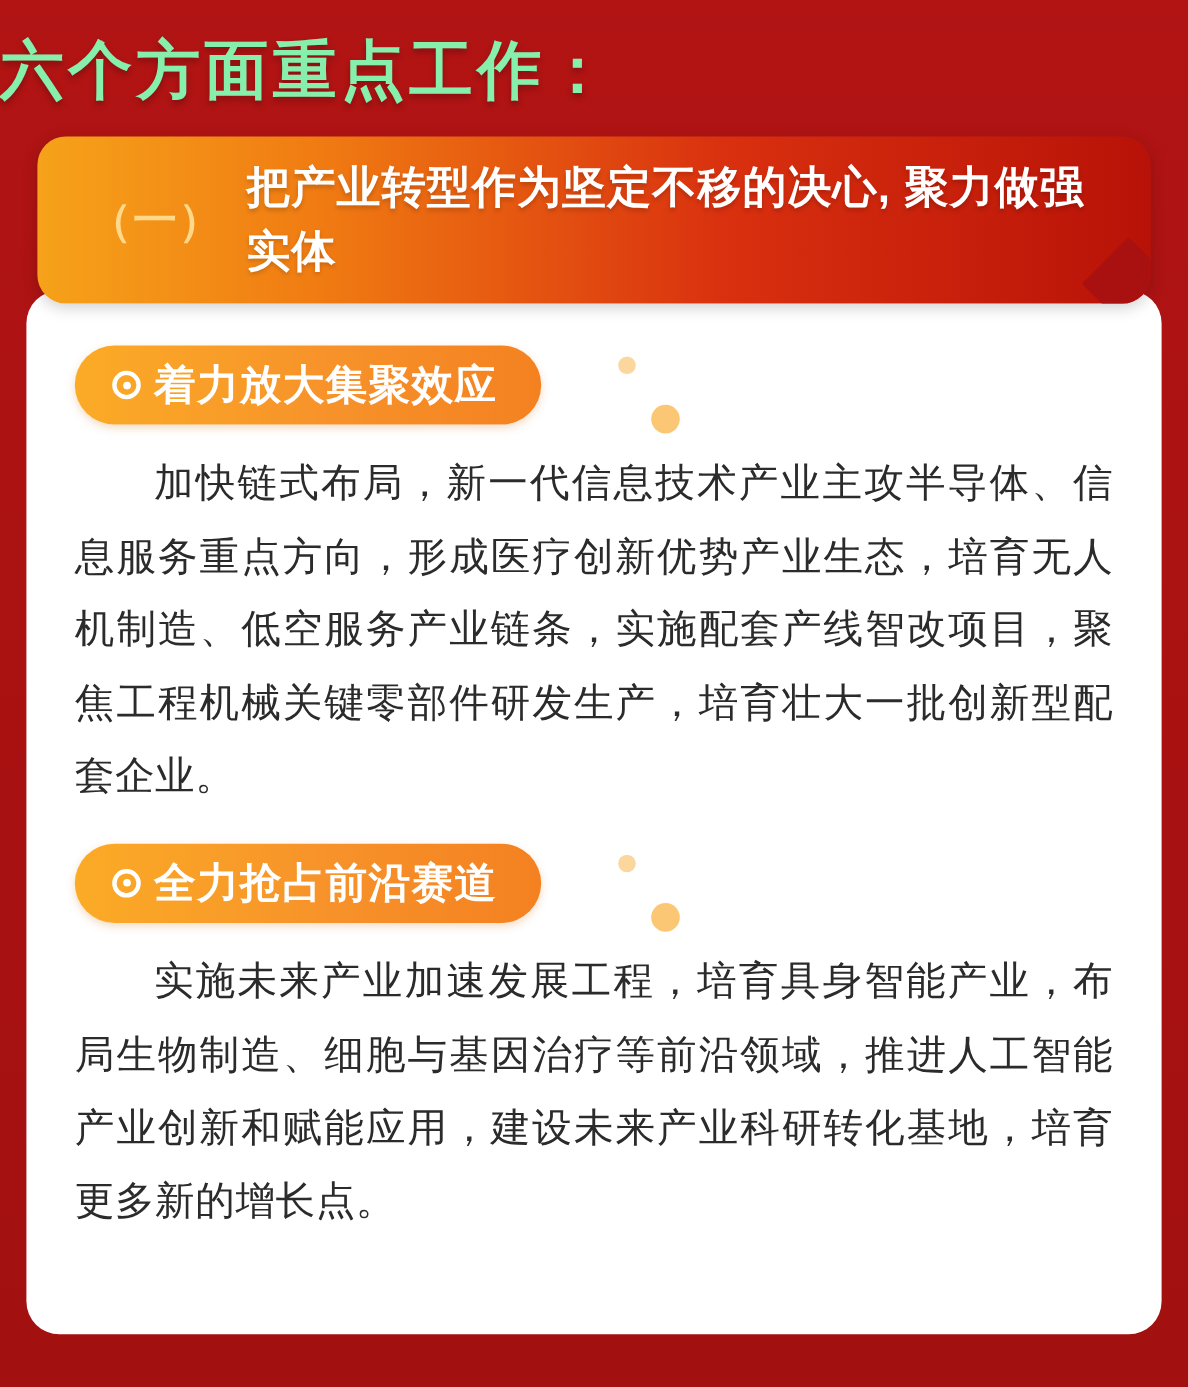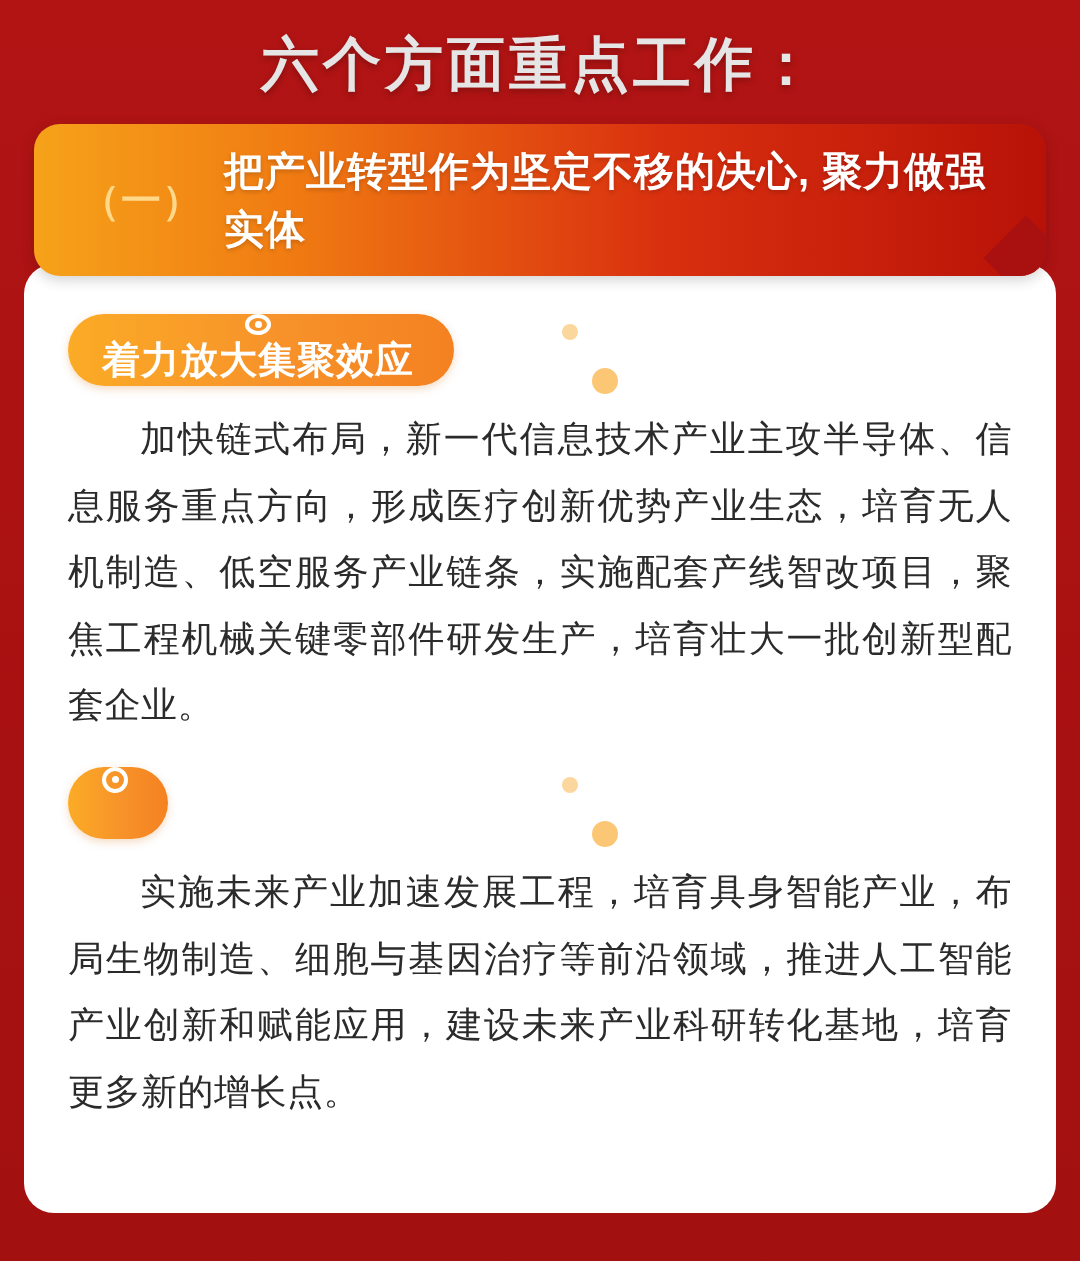--- a/index.html
+++ b/index.html
@@ -11,22 +11,22 @@
     width: 1080px;
     height: 1261px;
     position: relative;
     overflow: hidden;
     font-family: "Liberation Sans", "DejaVu Sans", sans-serif;
     background: linear-gradient(180deg, #b21414 0%, #a81111 60%, #a21010 100%);
   }
 
   
   .main-title {
-    text-align: center;
-    color: #e5e5e5;
+    text-align: left;
+    color: #86efac;
     font-size: 58px;
     font-weight: bold;
     letter-spacing: 4px;
     padding-top: 26px;
     padding-bottom: 14px;
     text-shadow: 0 3px 6px rgba(0,0,0,0.25);
     font-family: "DejaVu Sans", "Liberation Sans", sans-serif;
   }
 
   
@@ -87,31 +87,31 @@
   
   .pill-wrap {
     position: relative;
     margin: 12px 0 10px 0;
     height: 76px;
   }
   .pill {
     position: relative;
     display: inline-flex;
     align-items: center;
+    gap: 12px;
     height: 72px;
     padding: 0 40px 0 34px;
     border-radius: 36px;
     background: linear-gradient(90deg, #fbab26 0%, #f7922a 55%, #f48120 100%);
     color: #ffffff;
     font-size: 38px;
     font-weight: bold;
     letter-spacing: 1px;
     box-shadow: 0 3px 8px rgba(210,110,20,0.25);
     z-index: 2;
-    flex-direction: column;
   }
   .pill .dot-icon {
     display: inline-block;
     width: 26px;
     height: 26px;
     border-radius: 50%;
     border: 4px solid #ffffff;
     position: relative;
     box-sizing: border-box;
   }
@@ -171,19 +171,20 @@
       </span>
     </div>
 
     <p class="para">加快链式布局，新一代信息技术产业主攻半导体、信息服务重点方向，形成医疗创新优势产业生态，培育无人机制造、低空服务产业链条，实施配套产线智改项目，聚焦工程机械关键零部件研发生产，培育壮大一批创新型配套企业。</p>
 
     <div class="pill-wrap">
       <span class="pill-deco d1"></span>
       <span class="pill-deco d2"></span>
       <span class="pill">
         <span class="dot-icon"></span>
+        <span>全力抢占前沿赛道</span>
       </span>
     </div>
 
     <p class="para">实施未来产业加速发展工程，培育具身智能产业，布局生物制造、细胞与基因治疗等前沿领域，推进人工智能产业创新和赋能应用，建设未来产业科研转化基地，培育更多新的增长点。</p>
 
   </div>
 </div>
 
 </body></html>

